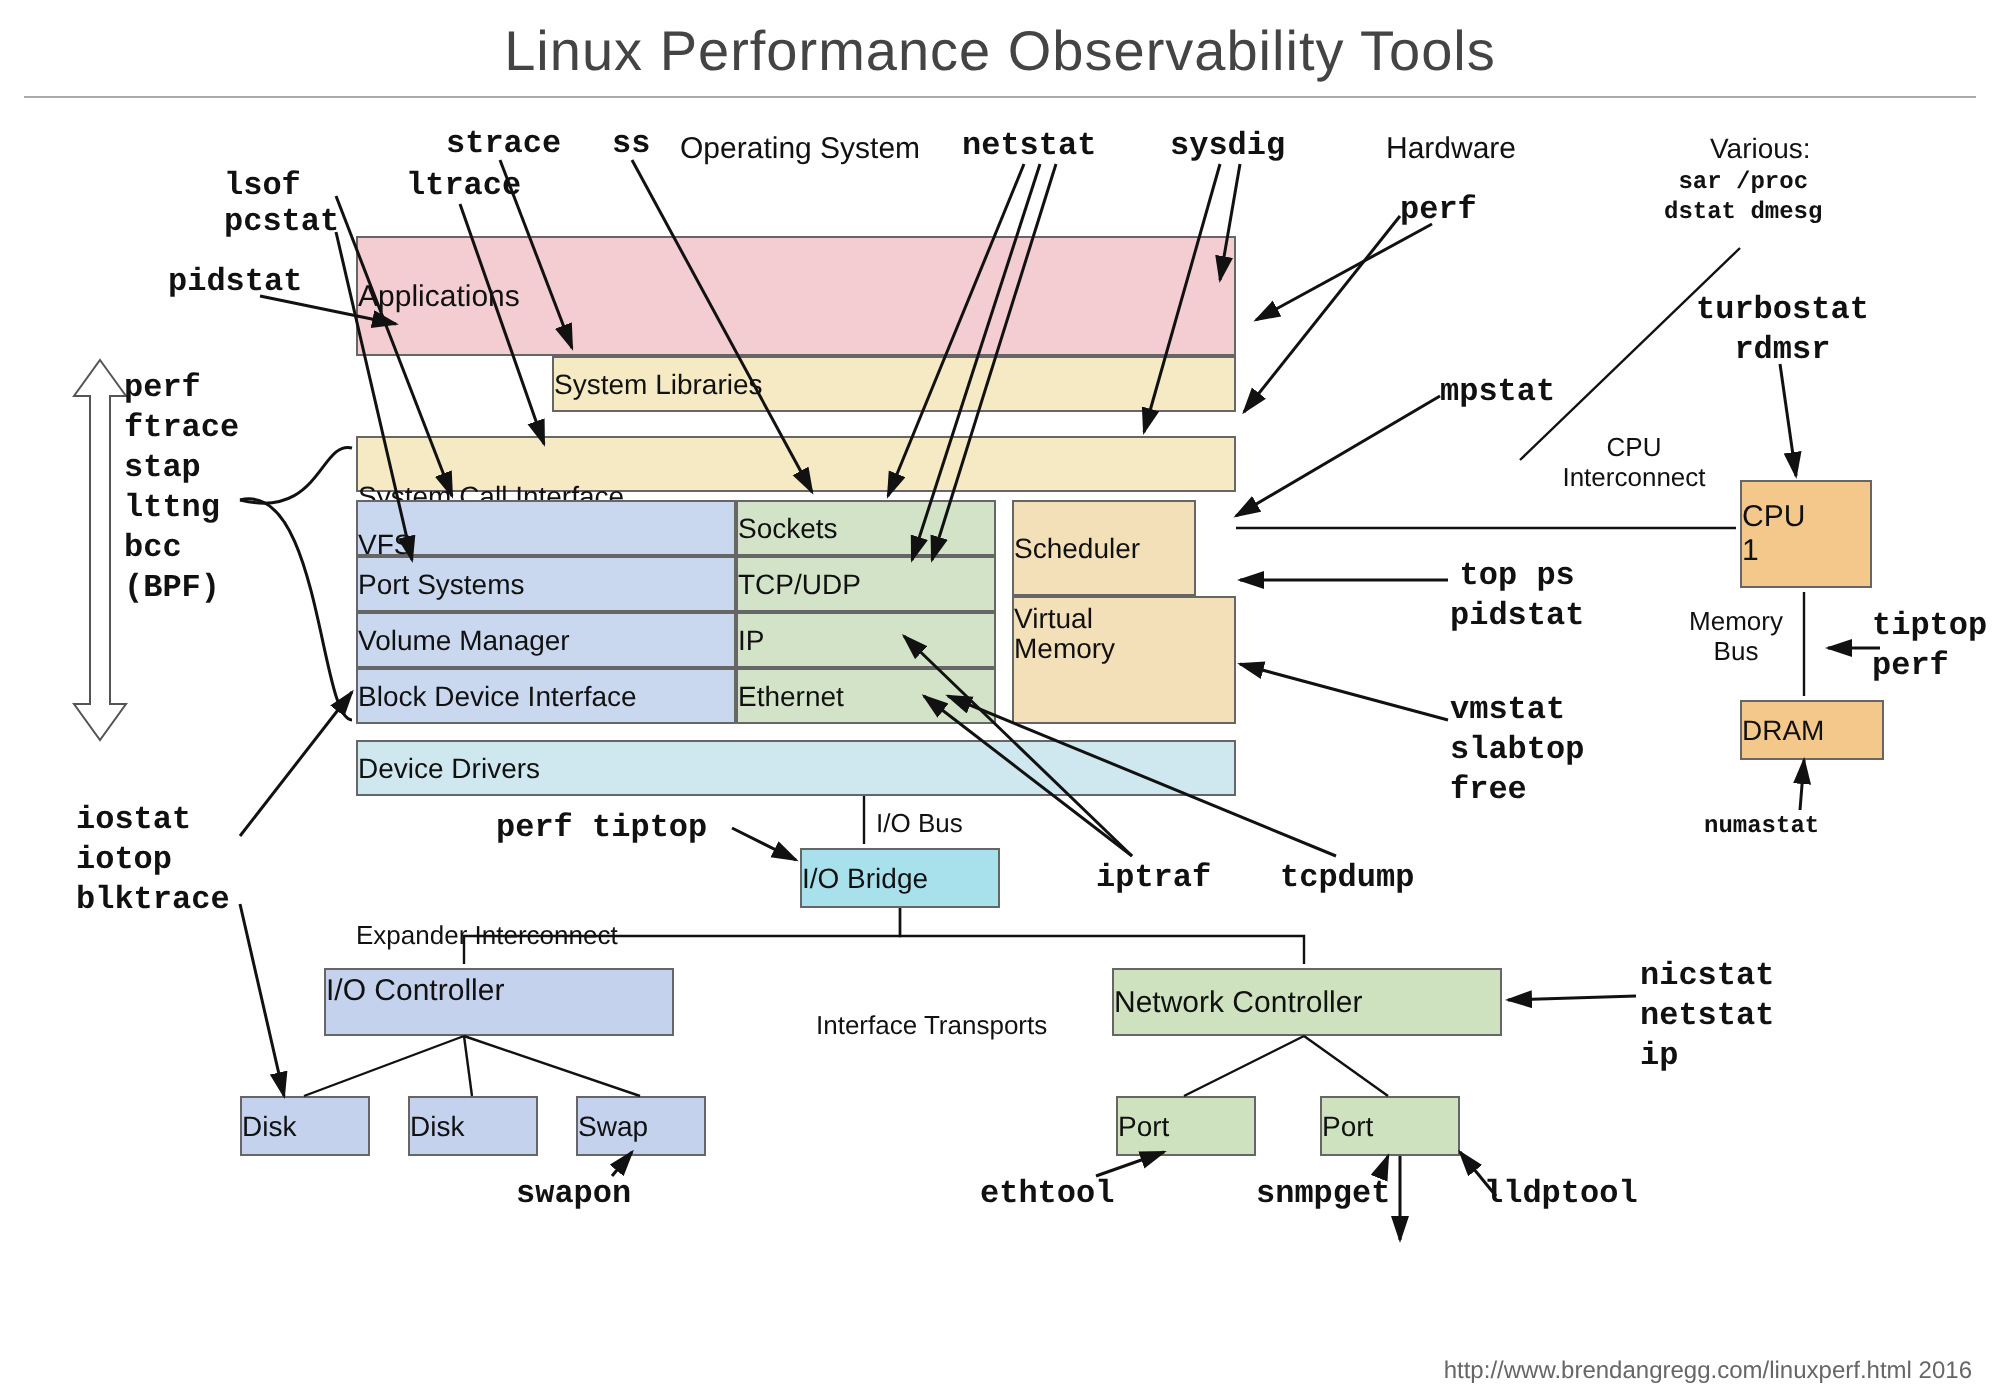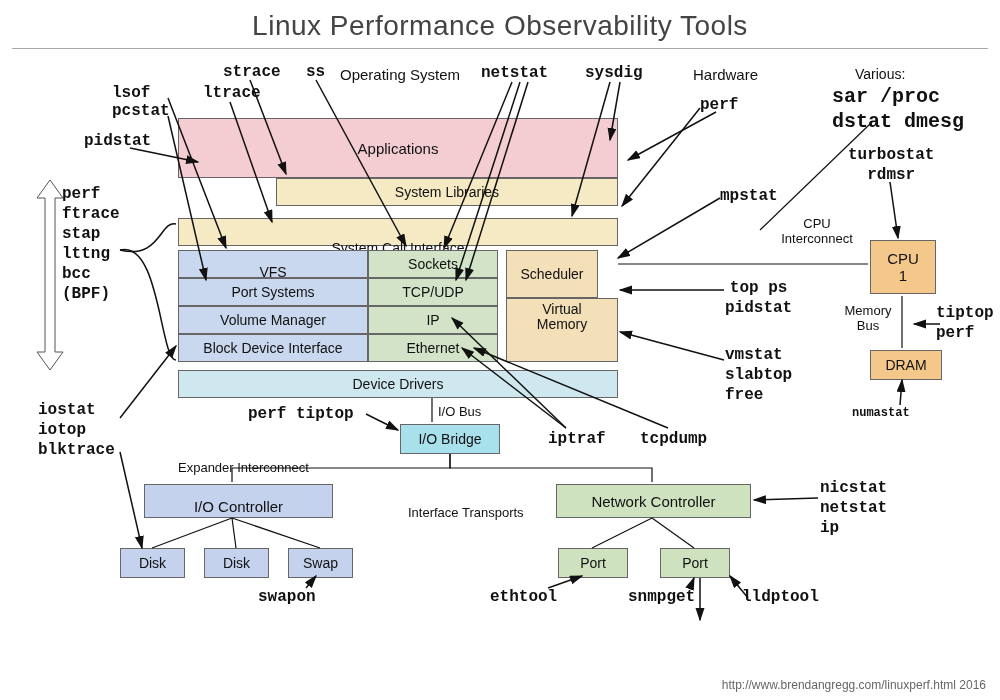--- a/index.html
+++ b/index.html
@@ -1,20 +1,20 @@
 <!DOCTYPE html>
 <html><head>
 <meta charset="utf-8">
 <style>
   html,body{margin:0;padding:0}
   body{width:1000px;height:700px;background:#fff;font-family:"Helvetica Neue",Helvetica,Arial,sans-serif;position:relative;overflow:hidden}
   .title{position:absolute;top:10px;left:0;right:0;text-align:center;font-size:28px;font-weight:300;color:#444;letter-spacing:.5px}
   .hr{position:absolute;top:48px;left:12px;right:12px;height:1px;background:#aaa}
   .footer{position:absolute;right:14px;bottom:8px;font-size:12px;color:#666}
-  .box{position:absolute;border:1px solid #666;text-align:center;font-size:14px;line-height:1.1;color:#111;box-sizing:border-box;padding-top:3px}
+  .box{position:absolute;border:1px solid #666;text-align:left;font-size:14px;line-height:1.1;color:#111;box-sizing:border-box;padding-top:3px}
   .lbl{position:absolute;font-size:14px;color:#111}
   .mono{font-family:"Courier New",Courier,monospace;font-weight:700}
   .os-label{font-size:15px}
   .hw-label{font-size:15px}
   .kernel-label{position:absolute;left:148px;top:310px;transform:rotate(-90deg);transform-origin:center;font-size:13px;color:#333;width:100px;text-align:center}
   
   .dharrow{position:absolute;left:35px;top:180px;width:30px;height:190px}
   .dharrow svg{overflow:visible}
   .svg-layer{position:absolute;top:0;left:0;width:1000px;height:700px;pointer-events:none}
   
@@ -69,21 +69,21 @@
 Memory</div>
 
 <div class="box dd" style="left:178px;top:370px;width:440px;height:28px;padding-top:6px">Device Drivers</div>
 
 <div class="lbl" style="left:438px;top:404px;font-size:13px">I/O Bus</div>
 <div class="box iobr" style="left:400px;top:424px;width:100px;height:30px;padding-top:7px">I/O Bridge</div>
 
 <div class="lbl" style="left:178px;top:460px;font-size:13px">Expander Interconnect</div>
 <div class="lbl" style="left:408px;top:505px;font-size:13px">Interface Transports</div>
 
-<div class="box iobc" style="left:144px;top:484px;width:189px;height:34px;padding-top:14px;font-size:15px">I/O Controller</div>
+<div class="box iobc" style="left:162px;top:484px;width:175px;height:34px;padding-top:3px;font-size:15px">I/O Controller</div>
 <div class="box dbox" style="left:120px;top:548px;width:65px;height:30px;padding-top:7px">Disk</div>
 <div class="box dbox" style="left:204px;top:548px;width:65px;height:30px;padding-top:7px">Disk</div>
 <div class="box dbox" style="left:288px;top:548px;width:65px;height:30px;padding-top:7px">Swap</div>
 
 <div class="box nc" style="left:556px;top:484px;width:195px;height:34px;padding-top:9px;font-size:15px">Network Controller</div>
 <div class="box port" style="left:558px;top:548px;width:70px;height:30px;padding-top:7px">Port</div>
 <div class="box port" style="left:660px;top:548px;width:70px;height:30px;padding-top:7px">Port</div>
 
 <div class="lbl" style="left:770px;top:216px;font-size:13px;white-space:pre-line;text-align:center;width:94px">CPU
 Interconnect</div>
@@ -115,21 +115,21 @@
 <div class="lbl mono" style="left:585px;top:64px;font-size:16px">sysdig</div>
 <div class="lbl mono" style="left:700px;top:96px;font-size:16px">perf</div>
 <div class="lbl mono" style="left:720px;top:187px;font-size:16px">mpstat</div>
 <div class="lbl mono" style="left:725px;top:278px;font-size:16px;white-space:pre-line;line-height:1.25;text-align:center">top ps
 pidstat</div>
 <div class="lbl mono" style="left:725px;top:345px;font-size:16px;white-space:pre-line;line-height:1.25">vmstat
 slabtop
 free</div>
 
 <div class="lbl various" style="left:855px;top:66px">Various:</div>
-<div class="lbl mono" style="left:832px;top:84px;font-size:20px;white-space:pre-line;line-height:1.25;">sar /proc
+<div class="lbl mono" style="left:832px;top:84px;font-size:12px;white-space:pre-line;line-height:1.25;text-align:center">sar /proc
 dstat dmesg</div>
 <div class="lbl mono" style="left:848px;top:145px;font-size:16px;white-space:pre-line;line-height:1.25;text-align:center">turbostat
 rdmsr</div>
 <div class="lbl mono" style="left:936px;top:303px;font-size:16px;white-space:pre-line;line-height:1.25">tiptop
 perf</div>
 <div class="lbl mono" style="left:852px;top:406px;font-size:12px">numastat</div>
 
 <div class="lbl mono" style="left:548px;top:430px;font-size:16px">iptraf</div>
 <div class="lbl mono" style="left:640px;top:430px;font-size:16px">tcpdump</div>
 <div class="lbl mono" style="left:490px;top:588px;font-size:16px">ethtool</div>

